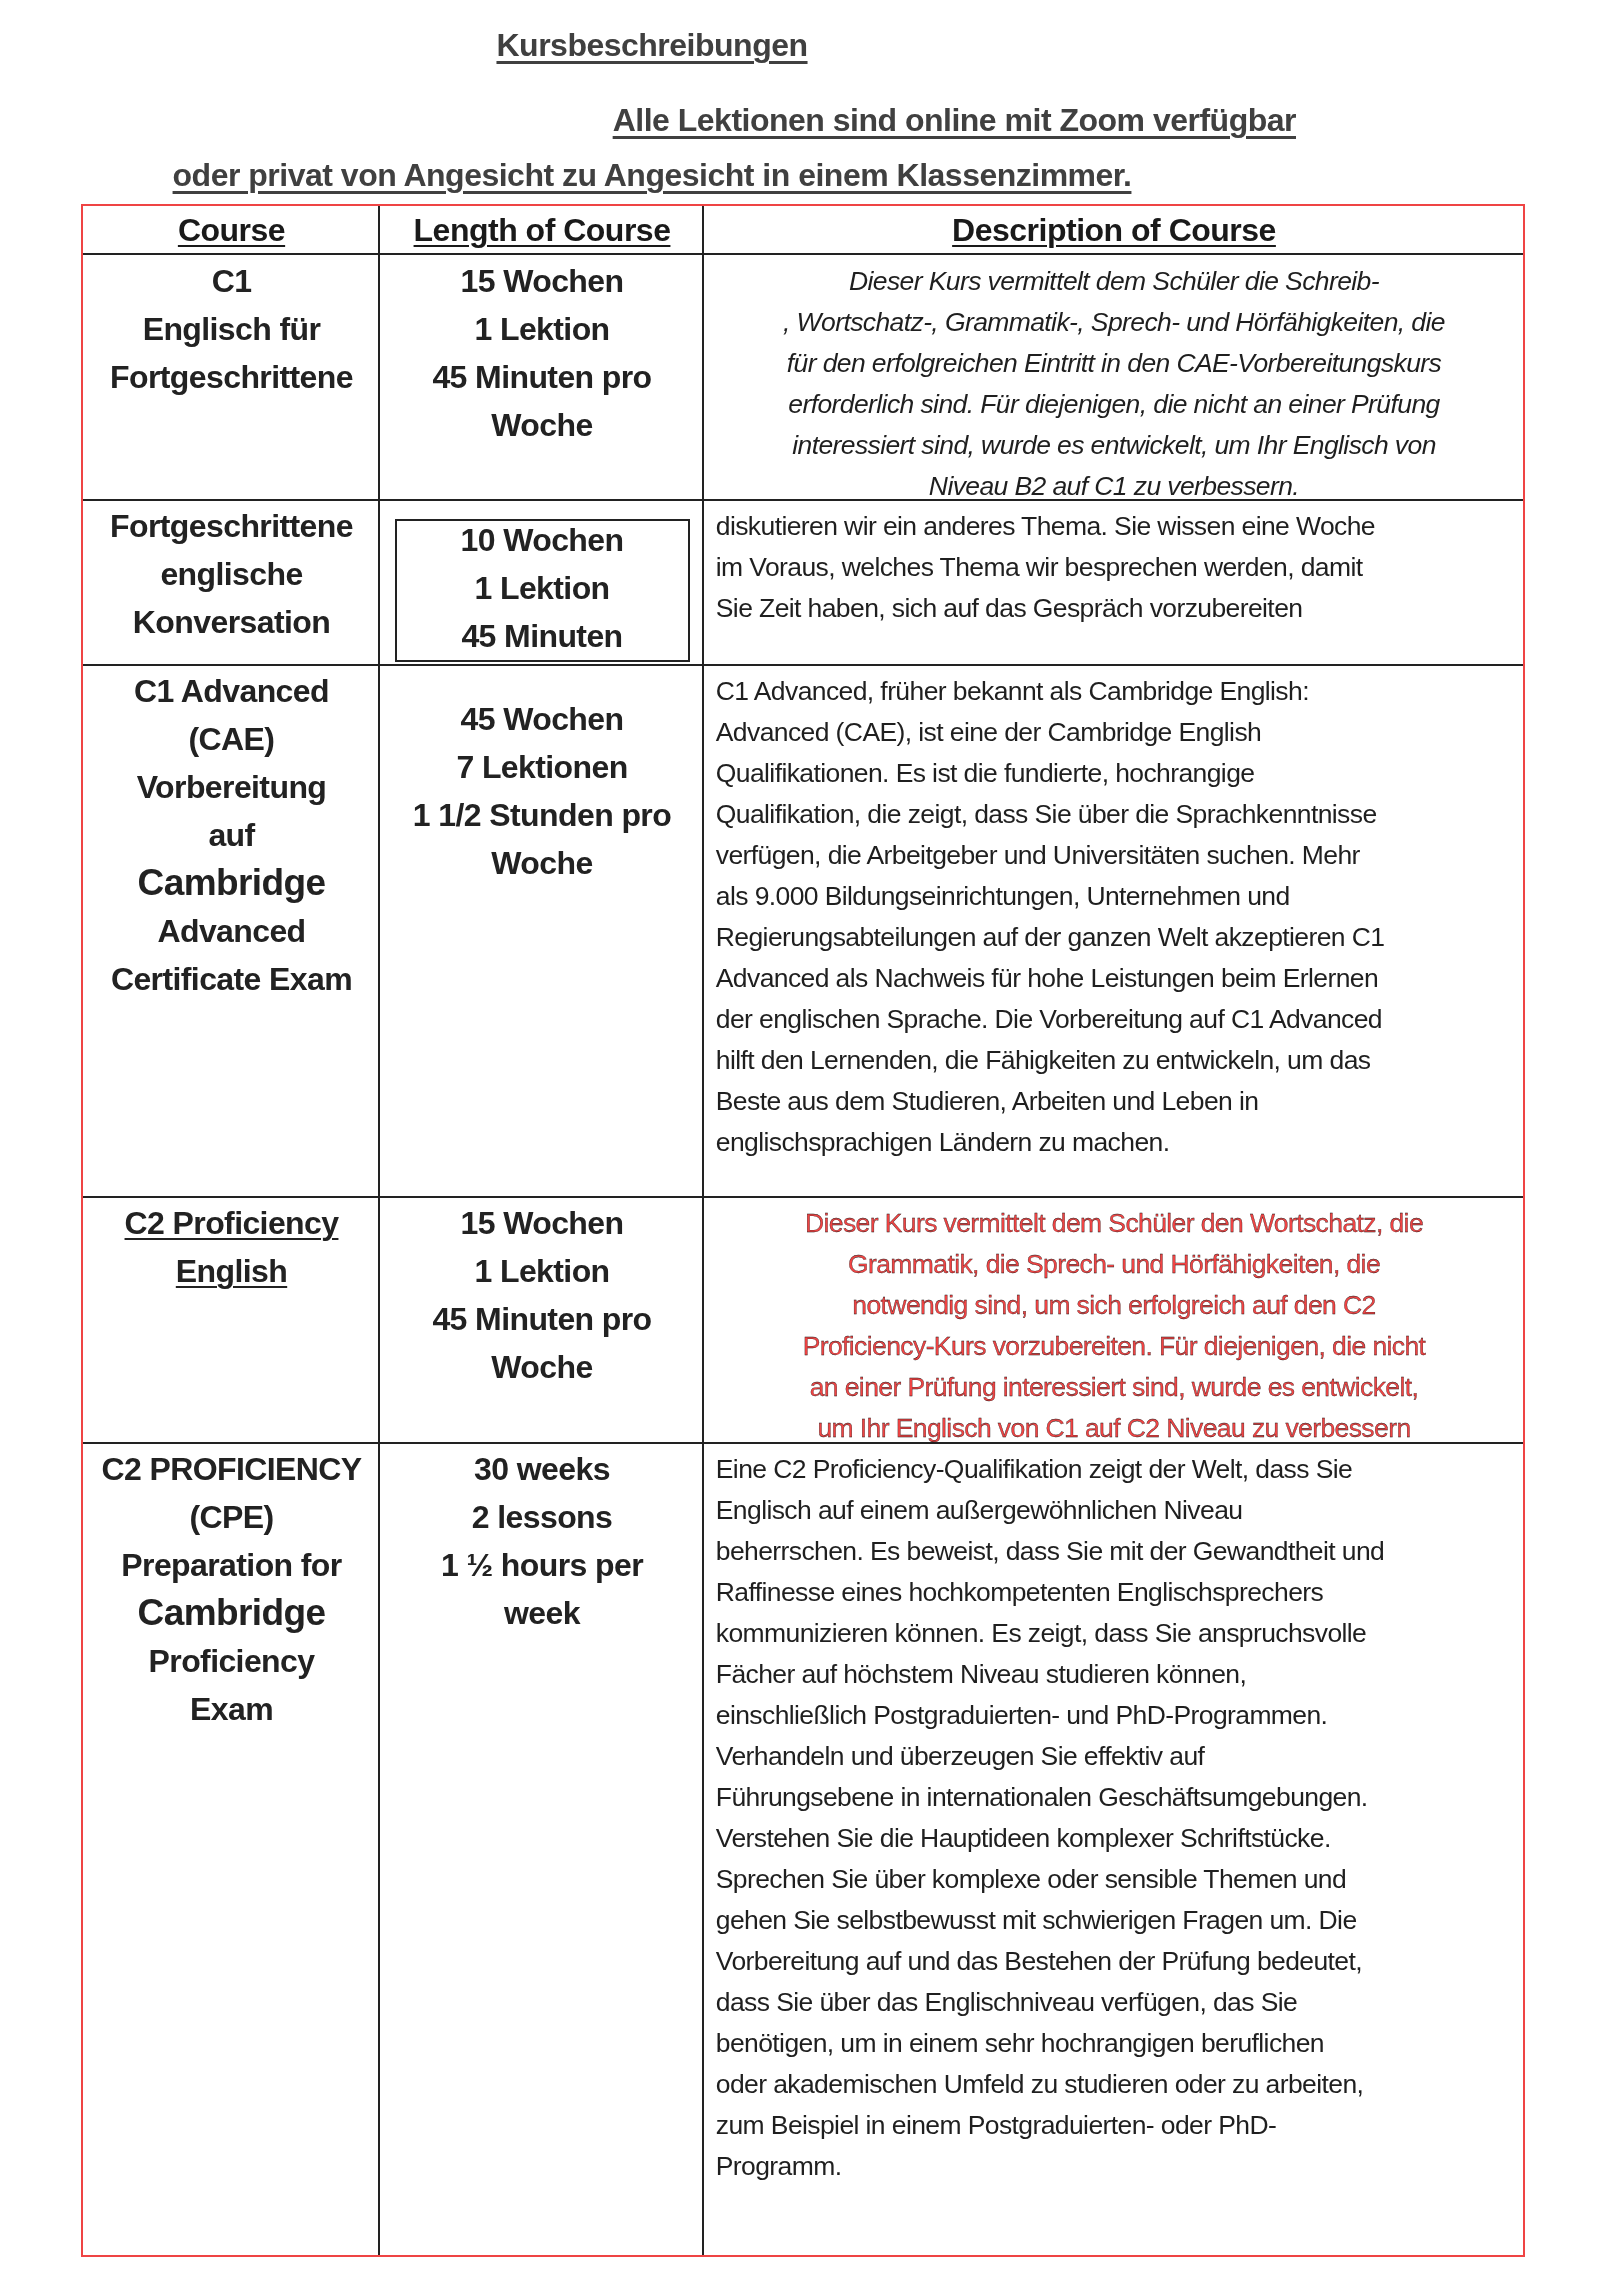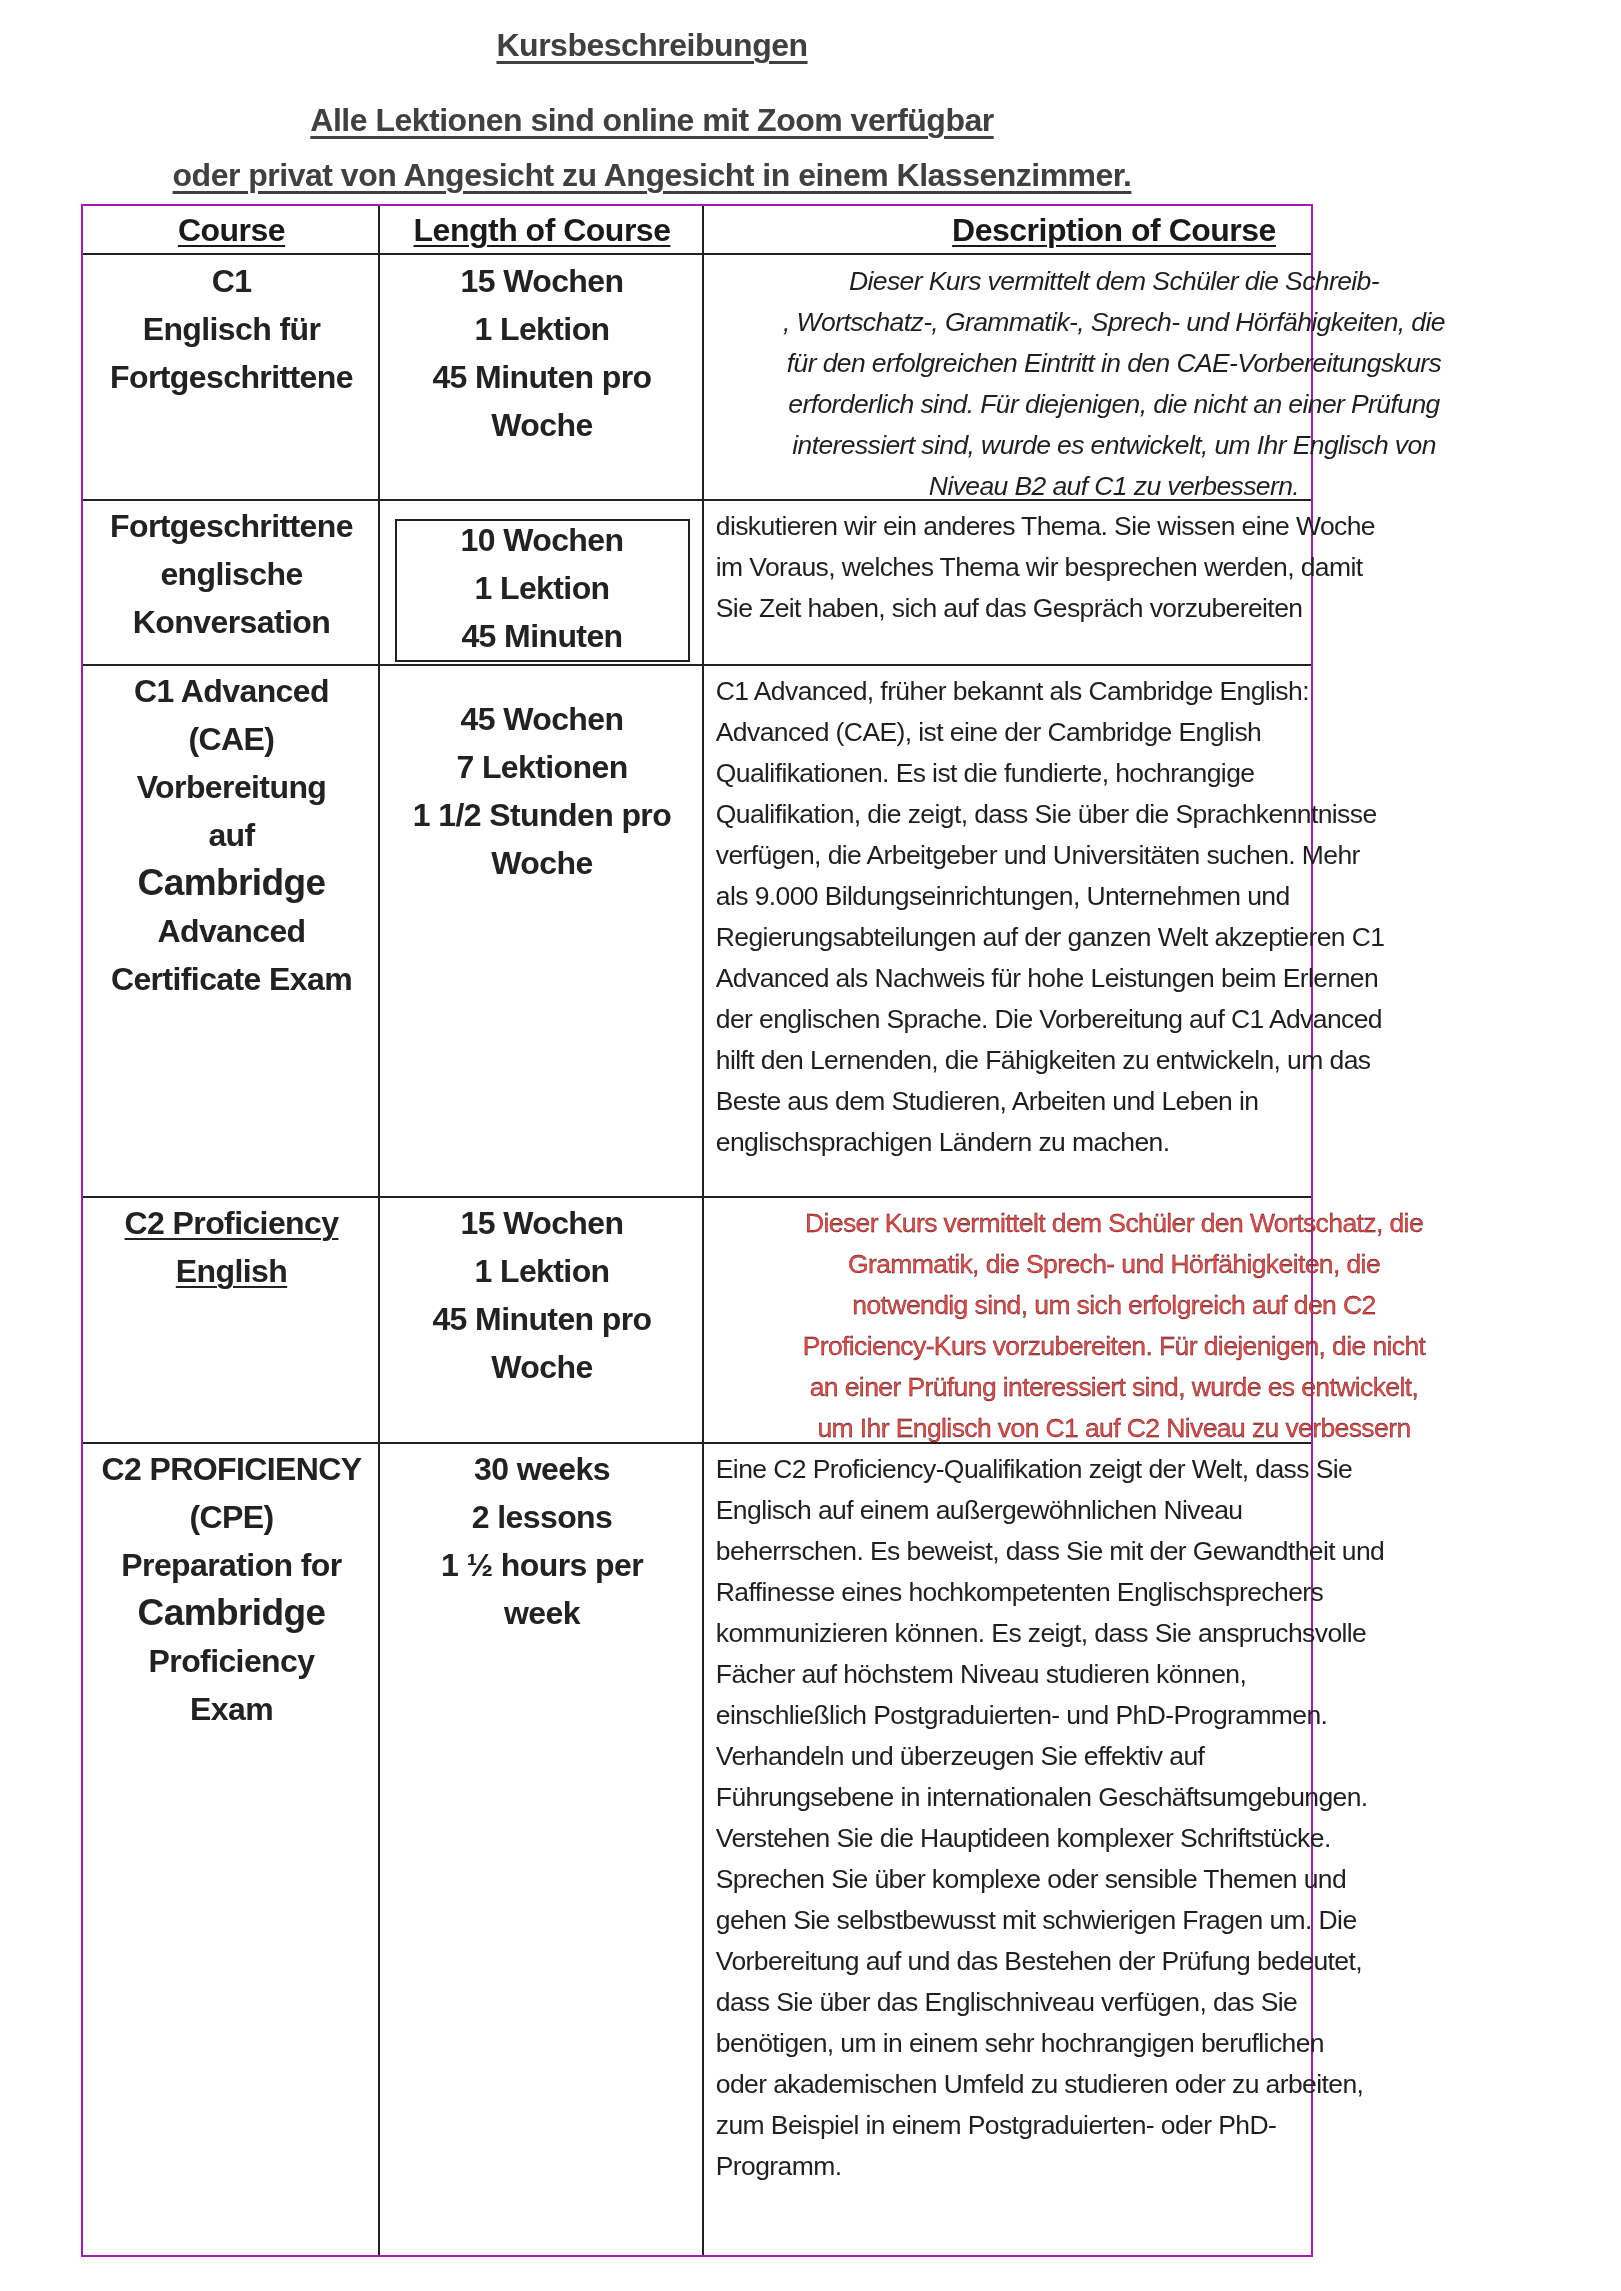--- a/index.html
+++ b/index.html
@@ -2,25 +2,25 @@
 <html><head>
 <meta charset="utf-8">
 <style>
   html, body { margin: 0; padding: 0; background: #ffffff; }
   body { width: 1621px; height: 2292px; position: relative; overflow: hidden;
          font-family: "Liberation Sans", sans-serif; color: #1a1a1a; }
   .title { position: absolute; left: 8px; width: 1288px; text-align: center;
            font-weight: bold; text-decoration: underline; text-decoration-thickness: 2.9px;
            text-underline-offset: 4.9px; color: #404040; letter-spacing: -0.5px; }
   #t1 { top: 27.4px; font-size: 32px; }
-  #t2 { top: 102px; font-size: 32px; }
+  #t2 { top: 102px; font-size: 32px; text-align: right; }
   #t3 { top: 157px; font-size: 32px; }
 
-  .tbl { position: absolute; left: 81px; top: 204px; width: 1232px; height: 2053px;
-         border: 2px solid #a21caf; box-sizing: border-box; }
+  .tbl { position: absolute; left: 81px; top: 204px; width: 1444px; height: 2053px;
+         border: 2px solid #ef4444; box-sizing: border-box; }
   .vline { position: absolute; top: 0; bottom: 0; width: 0; border-left: 2px solid #222; }
   .hline { position: absolute; left: 0; right: 0; height: 0; border-top: 2.9px solid #222; }
 
   .cell { position: absolute; box-sizing: border-box; text-align: center; }
   .c1 { left: 0; width: 297px; }
   .c2 { left: 297px; width: 324px; }
   .c3 { left: 621px; width: 820px; padding: 0 13.7px 0 13.7px; }
 
   .hdr { font-weight: bold; font-size: 32px; text-decoration: underline;
          text-decoration-thickness: 2px; text-underline-offset: 3.9px; top: 5.9px; letter-spacing: -0.5px; }

